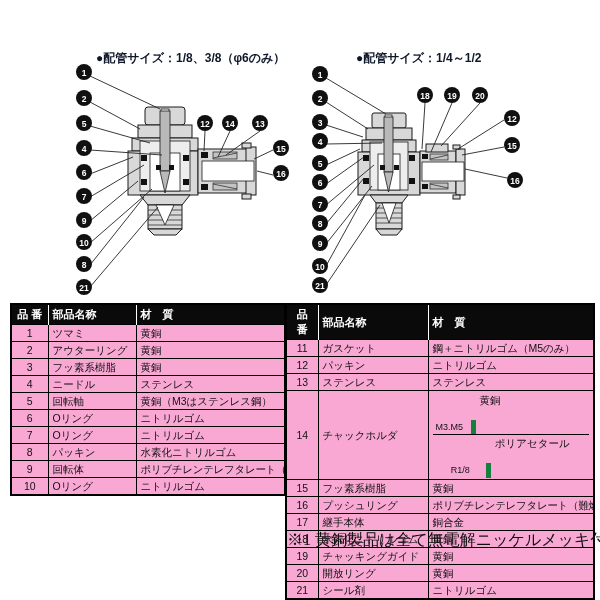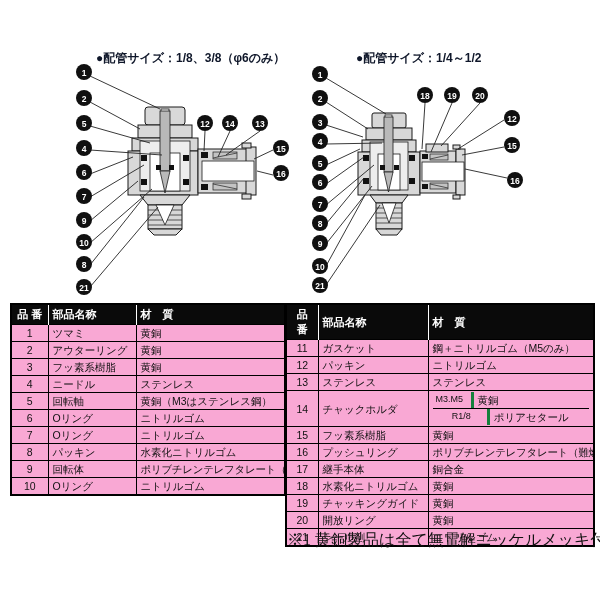--- a/index.html
+++ b/index.html
@@ -13,21 +13,21 @@
   table.parts th{background:#0a0a0a;color:#fff;font-size:11px;font-weight:bold;
                  padding:2px 4px;text-align:left;height:13px;border-left:1px solid #fff;}
   table.parts th:first-child{border-left:none;text-align:center;}
   table.parts td{border:1px solid #000;font-size:10.5px;padding:1px 4px;height:14px;
                  line-height:1.15;white-space:nowrap;overflow:hidden;}
   td.c-no{text-align:center;}
   td.tight{font-size:8px;letter-spacing:-0.3px;}
   td.split{padding:0;}
   .subrow{display:flex;align-items:stretch;}
   .subrow + .subrow{border-top:1px solid #000;justify-content:center;}
-  .subsize{width:32px;border-right:3px solid #15803d;padding:2px 3px;font-size:9px;flex:none;}
+  .subsize{width:32px;border-right:5px solid #15803d;padding:2px 3px;font-size:9px;flex:none;margin-top:28px;}
   .submat{padding:2px 4px;font-size:10.5px;}
   .footnotes{position:absolute;font-size:16px;line-height:15px;white-space:nowrap;font-family:Liberation Serif, serif;}
   svg .body-fill{fill:#d8d8d8;stroke:#1a1a1a;stroke-width:1;}
   svg .inner-fill{fill:#ededed;stroke:#1a1a1a;stroke-width:0.8;}
   svg .white-fill{fill:#ffffff;stroke:#1a1a1a;stroke-width:0.8;}
   svg .metal{fill:#b9b9b9;stroke:#1a1a1a;stroke-width:0.8;}
   svg .oring{fill:#111;stroke:none;}
   svg .chuck{fill:#c3c3c3;stroke:#1a1a1a;stroke-width:0.7;}
   svg .leader{stroke:#222;stroke-width:0.9;}
   svg .thread{stroke:#333;stroke-width:0.8;}

